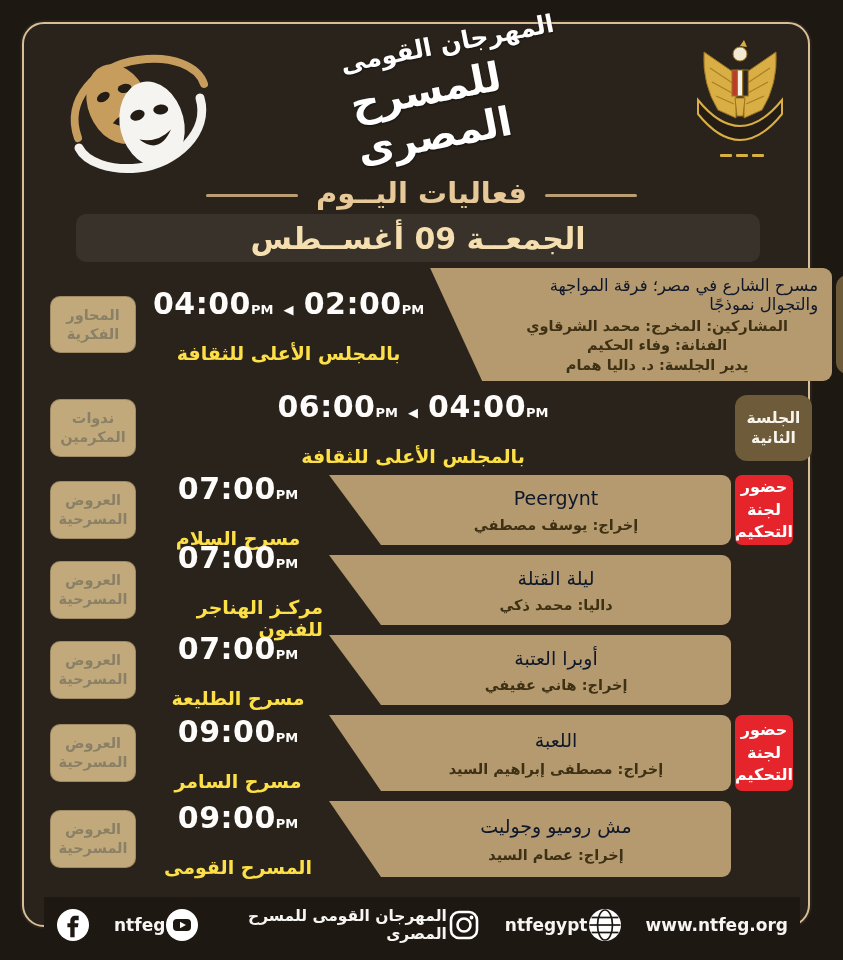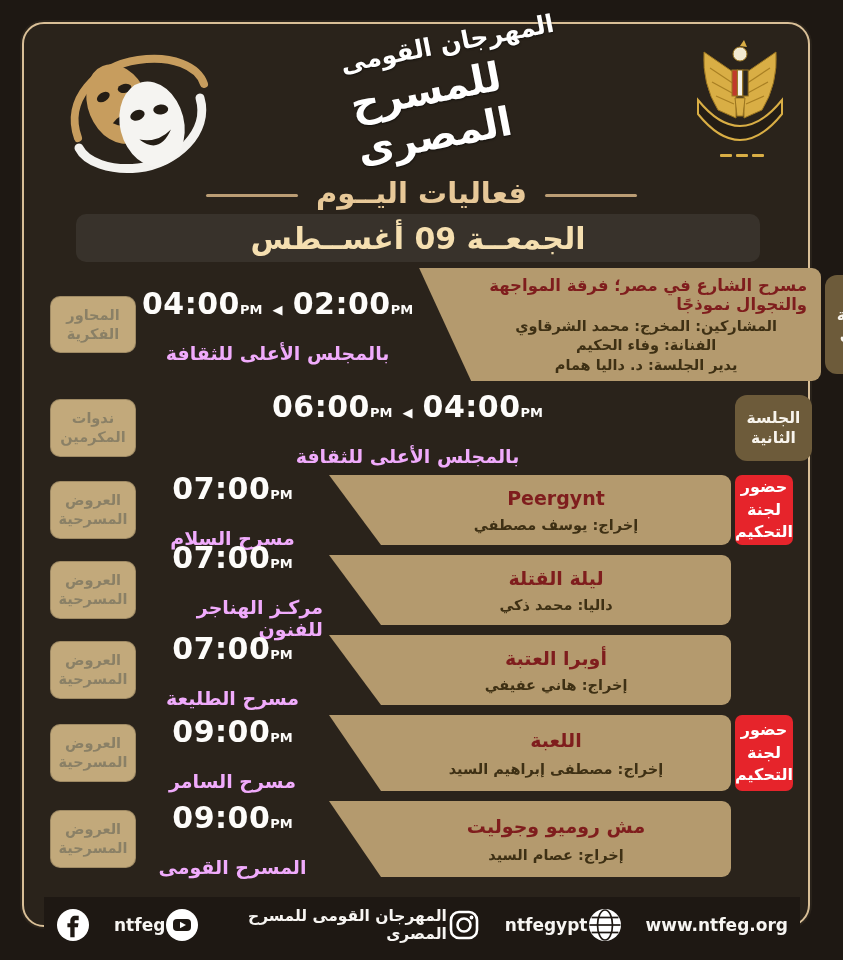--- a/index.html
+++ b/index.html
@@ -24,38 +24,38 @@
   .subtitle .dash{display:inline-block;width:92px;height:3px;background:#bb9d74;
     vertical-align:middle;margin:0 18px;border-radius:2px}
   .date-band{position:absolute;left:76px;top:214px;width:684px;height:48px;
     background:#38322b;border-radius:10px;display:flex;align-items:center;
     justify-content:center;font-size:30px;font-weight:bold;color:#f5dfb0}
 
   
   .schedule{position:absolute;left:50px;top:268px;width:762px;
     display:flex;flex-direction:column;gap:10px}
   .sch-row{display:flex;align-items:stretch}
-  .cat-box{width:86px;min-width:86px;margin-right:6px;align-self:center;
+  .cat-box{width:86px;min-width:86px;margin-right:17px;align-self:center;
     background:#c2a97b;border:1px solid rgba(0,0,0,.18);border-radius:10px;
     padding:9px 3px;text-align:center;color:#8a8066;font-size:14.5px;
     font-weight:bold;line-height:1.3;box-sizing:border-box}
   .row-main{flex:1;display:flex}
   .time-zone{flex:1;display:flex;flex-direction:column;align-items:center;
     justify-content:center;gap:21px;padding-right:58px}
   .time-line{white-space:nowrap}
   .t-big{font-size:30px;font-weight:bold;color:#fdfcfa;letter-spacing:.5px}
   .t-sm{font-size:13px;font-weight:bold;color:#fdfcfa}
   .t-arrow{font-size:13px;margin:0 5px;color:#fdfcfa}
-  .venue{font-size:19px;font-weight:bold;color:#f0abfc}
+  .venue{font-size:19px;font-weight:bold;color:#fde047}
   .event-box{width:350px;min-width:350px;background:#b49a6e;border-radius:0 9px 9px 0;
     position:relative;display:flex;flex-direction:column;justify-content:space-evenly;
     padding:4px 12px;box-sizing:border-box}
   .event-box::before{content:"";position:absolute;right:100%;top:0;width:52px;
     height:100%;background:#b49a6e;clip-path:polygon(0 0,100% 0,100% 100%)}
-  .ev-title{font-size:19px;font-weight:bold;color:#7f1d1d;text-align:center}
+  .ev-title{font-size:19px;font-weight:normal;color:#0f172a;text-align:center}
   .ev-title.long{font-size:16.5px;text-align:right;padding-right:2px}
   .ev-title.ta-r{text-align:right;padding-right:8px}
   .ev-detail{font-size:14.5px;font-weight:bold;color:#3e3014;text-align:center}
   .side-col{width:77px;min-width:77px;margin-left:4px;display:flex;align-items:center}
   .session-box{width:77px;background:#6d5b3a;border-radius:12px;color:#f8f4ec;
     font-size:15.5px;font-weight:bold;display:flex;flex-direction:column;
     align-items:center;justify-content:center;gap:2px;height:88%;text-align:center}
   .jury-box{width:58px;background:#e6242b;border-radius:7px;color:#fff;
     font-size:16px;font-weight:bold;display:flex;flex-direction:column;
     align-items:center;justify-content:center;height:100%;line-height:1.4;text-align:center}

